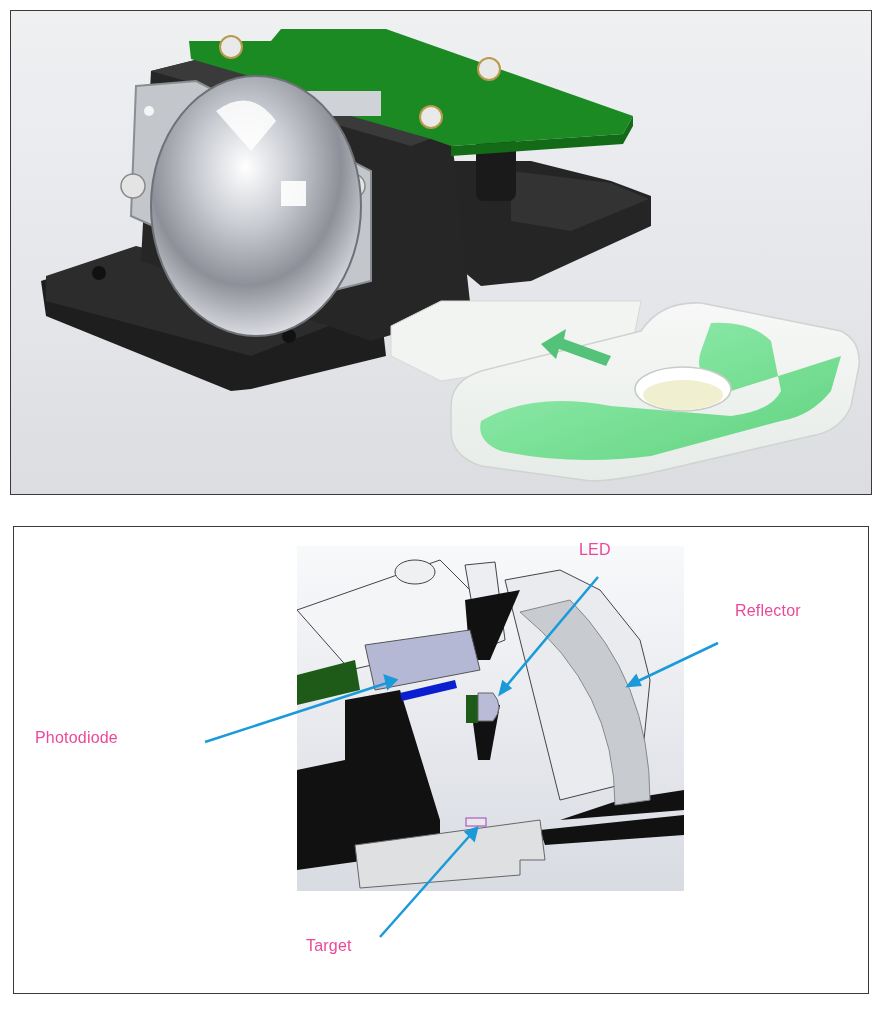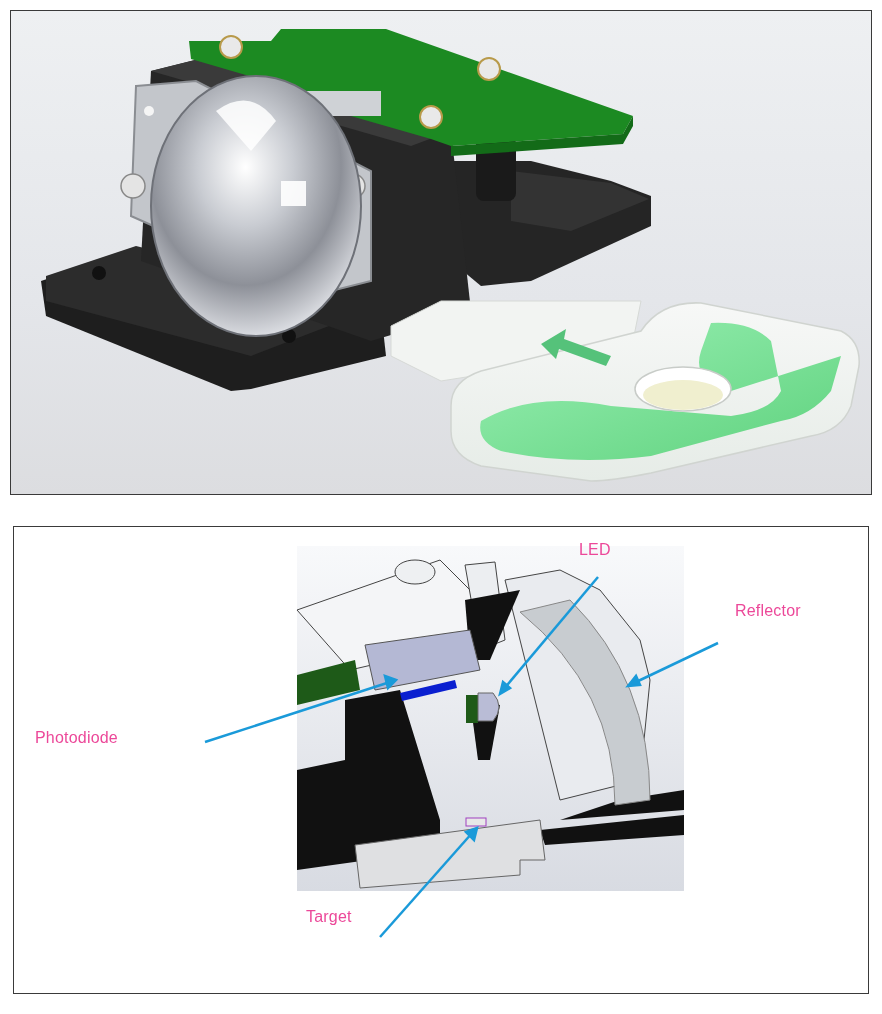--- a/index.html
+++ b/index.html
@@ -5,21 +5,21 @@
   html,body{margin:0;padding:0;background:#ffffff;}
   body{width:882px;height:1014px;position:relative;overflow:hidden;font-family:"DejaVu Sans",sans-serif;}
   .panel{position:absolute;box-sizing:border-box;border:1.5px solid #3a3a3a;}
   #top-panel{left:10px;top:10px;width:862px;height:485px;background:linear-gradient(180deg,#eef0f2 0%,#e4e6ea 60%,#dcdde0 100%);overflow:hidden;}
   #bottom-panel{left:13px;top:526px;width:856px;height:468px;background:#ffffff;}
   svg{display:block;}
   .callout{position:absolute;font-size:16px;color:#ec4899;letter-spacing:0.2px;white-space:nowrap;font-family:Liberation Sans, sans-serif;}
   #lbl-led{left:579px;top:541px;}
   #lbl-reflector{left:735px;top:602px;}
   #lbl-photodiode{left:35px;top:729px;}
-  #lbl-target{left:306px;top:908px;text-align:right;}
+  #lbl-target{left:306px;top:937px;text-align:right;}
   #overlay{position:absolute;left:0;top:0;}
 </style>
 </head>
 <body>
 
 <div class="panel" id="top-panel">
   <svg width="862" height="485" viewBox="0 0 862 485">
     <defs>
       <radialGradient id="lensG" cx="45%" cy="35%" r="65%">
         <stop offset="0%" stop-color="#ffffff"></stop>

